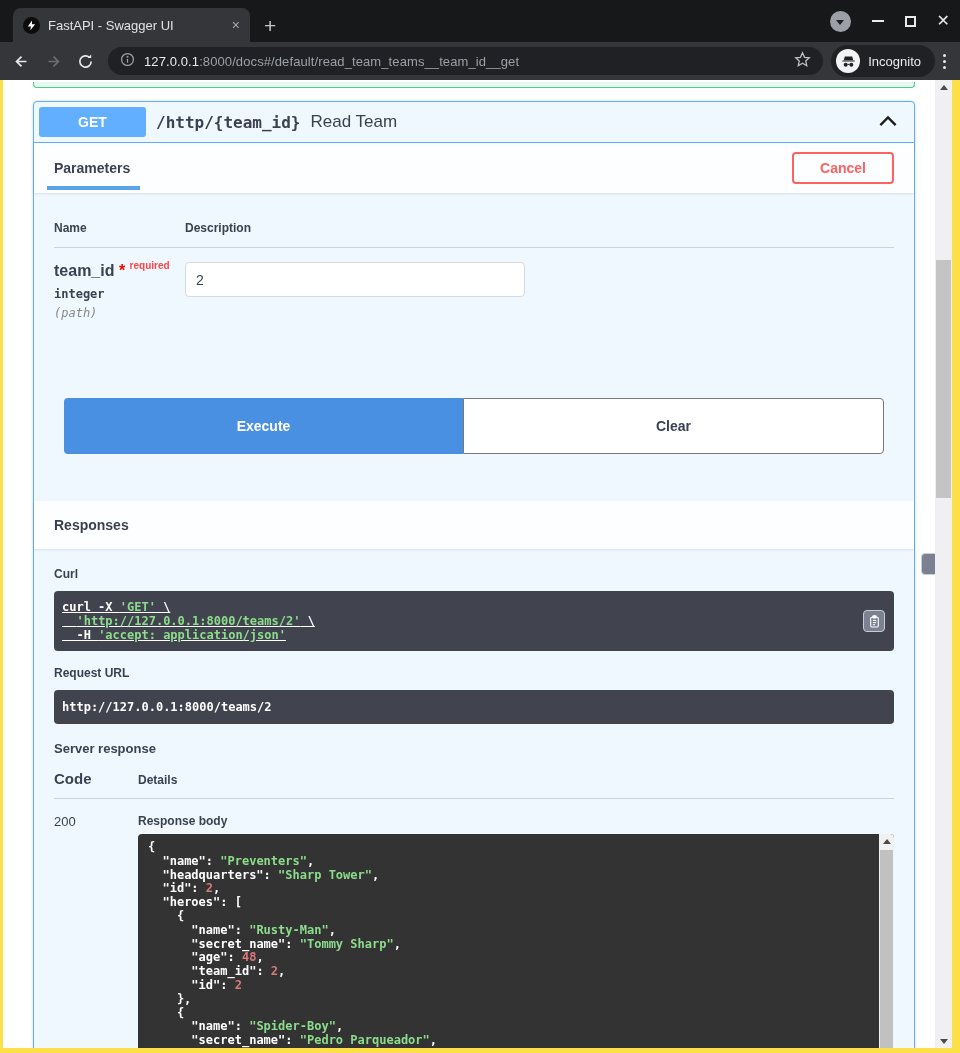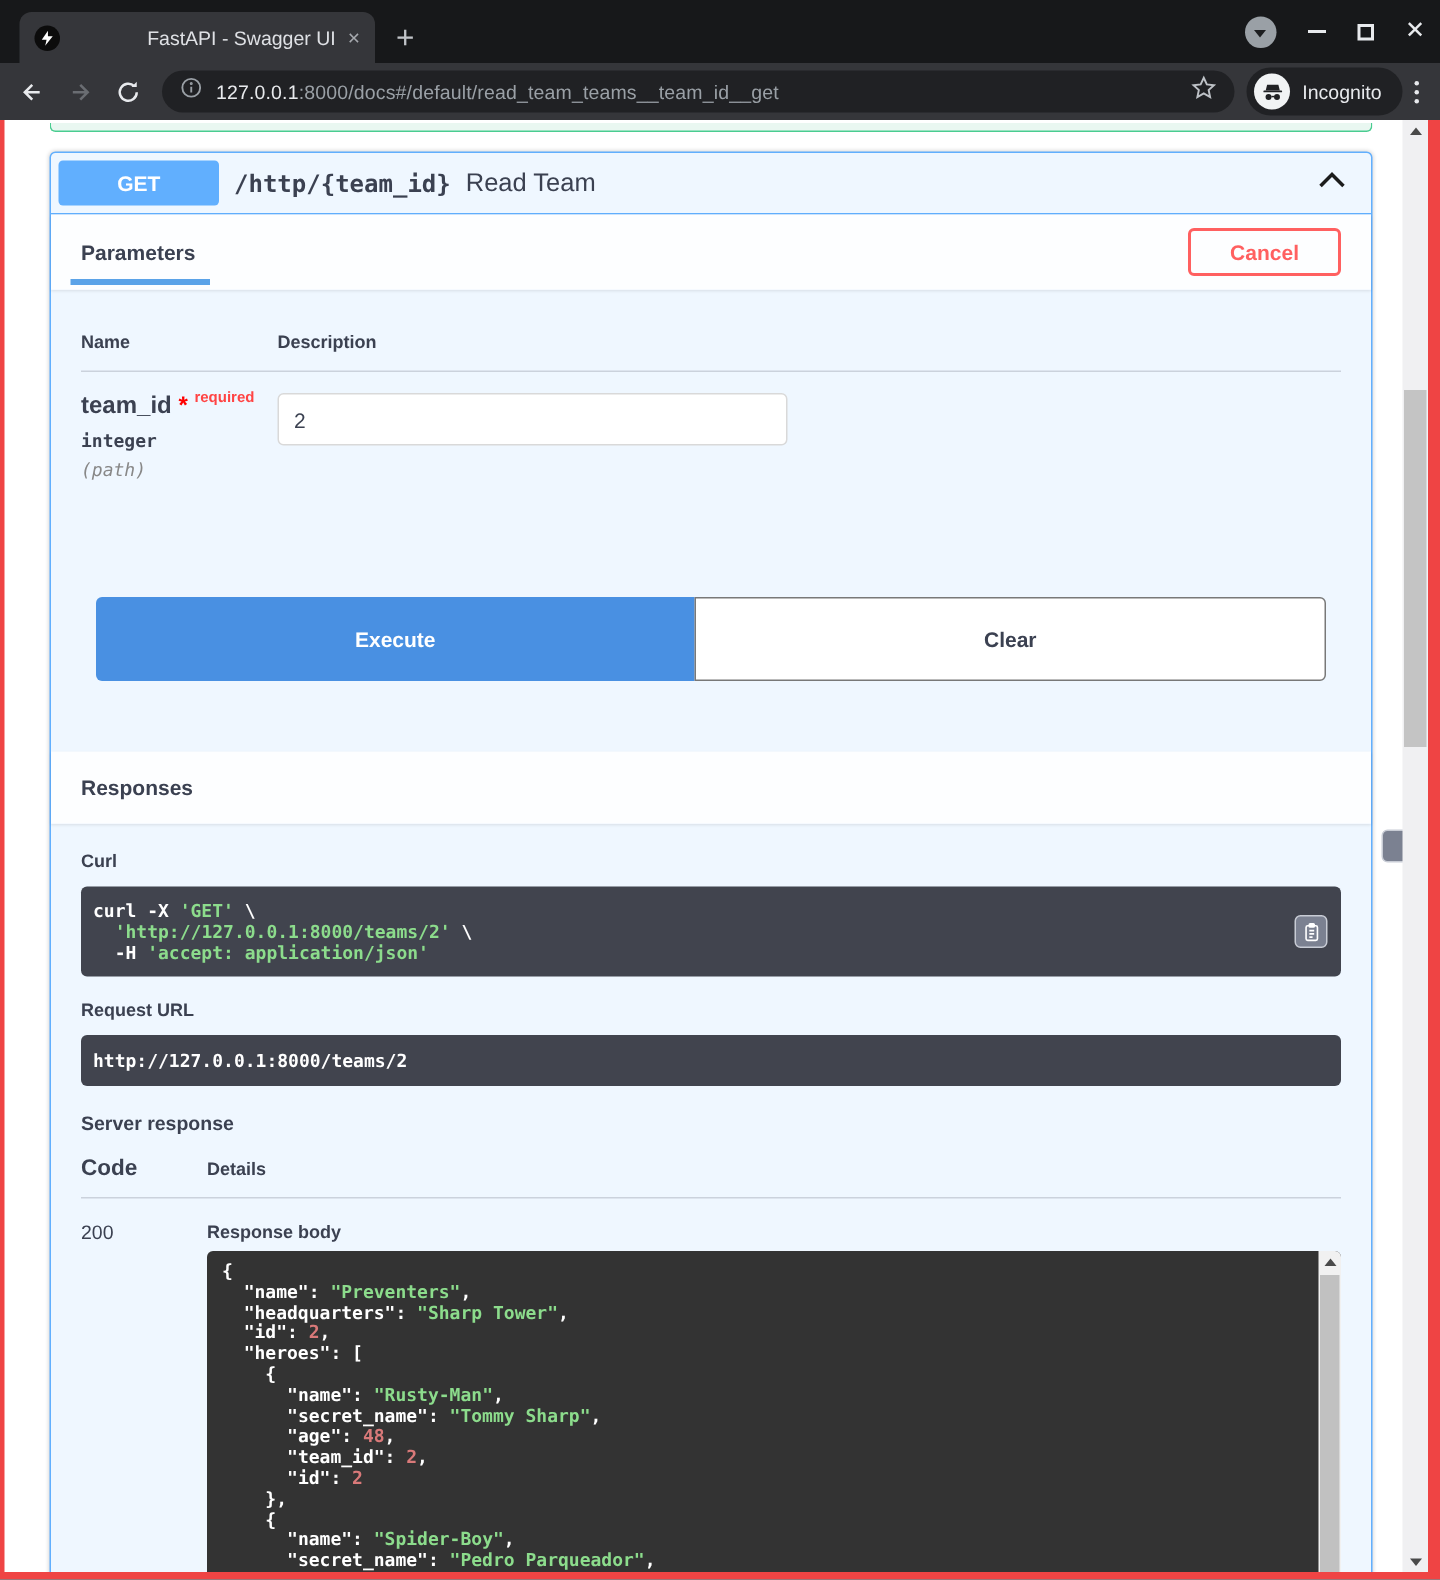--- a/index.html
+++ b/index.html
@@ -1,20 +1,20 @@
 <!DOCTYPE html>
 <html><head>
 <meta charset="utf-8">
 <style>
   * { box-sizing: border-box; margin: 0; padding: 0; }
   html, body { width: 960px; height: 1053px; overflow: hidden; }
   body { font-family: "Liberation Sans", sans-serif; background: #17181a; }
 
   
-  .tabstrip { height: 42px; background: #17181a; display: flex; align-items: flex-end; position: relative; text-align: right; }
+  .tabstrip { height: 42px; background: #17181a; display: flex; align-items: flex-end; position: relative; }
   .tab { margin-left: 13px; width: 237px; height: 34px; background: #35363a; border-radius: 8px 8px 0 0;
          display: flex; align-items: center; padding: 0 10px; gap: 8px; }
   .tab-title { color: #dfe1e5; font-size: 13px; flex: 1; white-space: nowrap; overflow: hidden; }
   .tab-close { color: #a6a9ae; font-size: 14px; line-height: 1; cursor: default; }
   .favicon { width: 17px; height: 17px; border-radius: 50%; background: #0c0c0c; display: flex; align-items: center; justify-content: center; flex: none; }
   .newtab-btn { color: #c0c3c8; font-size: 21px; font-weight: 400; margin: 0 0 6px 14px; line-height: 1; }
   .win-controls { position: absolute; right: 10px; top: 0; height: 42px; display: flex; align-items: center; gap: 21px; }
   .tabsearch { width: 21px; height: 21px; border-radius: 50%; background: #9aa0a6; display: flex; align-items: center; justify-content: center; }
   .tabsearch .tri { width: 0; height: 0; border-left: 4px solid transparent; border-right: 4px solid transparent; border-top: 5px solid #1d1e20; margin-top: 2px; }
   .win-min { width: 12px; height: 2px; background: #e8eaed; }
@@ -27,21 +27,21 @@
              display: flex; align-items: center; padding: 0 12px; gap: 9px; min-width: 0; }
   .url { font-size: 13px; color: #9aa0a6; white-space: nowrap; overflow: hidden; flex: 1; letter-spacing: .1px; }
   .url .host { color: #e8eaed; }
   .incog-chip { height: 32px; background: #202124; border-radius: 16px; display: flex; align-items: center; gap: 8px; padding: 0 14px 0 5px; flex: none; }
   .incog-circle { width: 24px; height: 24px; border-radius: 50%; background: #f1f3f4; display: flex; align-items: center; justify-content: center; }
   .incog-label { color: #e8eaed; font-size: 13px; }
   .menu-dots { display: flex; flex-direction: column; gap: 3px; margin: 0 8px 0 6px; }
   .menu-dots i { width: 3px; height: 3px; border-radius: 50%; background: #e8eaed; display: block; }
 
   
-  .content { position: relative; height: 973px; background: #ef4444; }
+  .content { position: relative; height: 973px; background: #fde047; }
   .viewport { position: absolute; left: 3px; right: 8px; top: 0; bottom: 5px; background: #ffffff; display: flex; overflow: hidden; }
   .page { flex: 1; overflow: hidden; padding-top: 2px; }
 
   
   .scrollbar { width: 17px; background: #f0f0f2; position: relative; flex: none; }
   .sb-arrow { position: absolute; left: 0; right: 0; height: 14px; display: flex; align-items: center; justify-content: center; }
   .sb-arrow.up { top: 0; } .sb-arrow.down { bottom: 0; }
   .tri-up { width: 0; height: 0; border-left: 4px solid transparent; border-right: 4px solid transparent; border-bottom: 5px solid #4a4a4a; }
   .tri-down { width: 0; height: 0; border-left: 4px solid transparent; border-right: 4px solid transparent; border-top: 5px solid #4a4a4a; }
   .sb-thumb { position: absolute; left: 1px; right: 1px; background: #c4c4c4; }
@@ -84,21 +84,21 @@
   .clear-btn { flex: 1; background: #fff; color: #3b4151; border: 1px solid #787878; font-family: inherit; font-weight: bold;
                font-size: 14px; padding: 8px 10px; border-radius: 0 4px 4px 0; cursor: pointer; }
 
   .section-gap { height: 27px; }
   .responses-header { min-height: 48px; }
   .responses-inner { padding: 18px 20px 20px 20px; }
   .block-label { font-size: 12px; font-weight: bold; color: #3b4151; }
 
   pre.code { background: #41444e; border-radius: 4px; font-family: "DejaVu Sans Mono", monospace; font-size: 12px;
              font-weight: bold; color: #fff; line-height: 14px; }
-  .curl-block { margin-top: 10px; padding: 9px 44px 9px 8px; position: relative; white-space: pre; }
+  .curl-block { margin-top: 10px; padding: 9px 44px 9px 8px; position: relative; white-space: pre; text-decoration: underline; }
   .copy-btn { position: absolute; right: 9px; top: 50%; transform: translateY(-50%); width: 22px; height: 22px;
               background: #7b8191; border: 1px solid #c8ccd5; border-radius: 4px; display: flex; align-items: center; justify-content: center; cursor: pointer; }
   .requrl-label { margin-top: 15px; }
   .requrl-block { margin-top: 10px; padding: 10px 8px; white-space: pre; }
   .server-response-label { margin-top: 17px; font-size: 13px; font-weight: 600; color: #3b4151; }
   .code-thead { display: flex; align-items: baseline; margin-top: 14px; padding-bottom: 11px; border-bottom: 1px solid rgba(59,65,81,.2); }
   .col-code { width: 84px; flex: none; }
   .code-h { font-size: 15px; font-weight: 600; color: #3b4151; }
   .details-h { font-size: 12px; font-weight: bold; color: #3b4151; }
   .response-row { display: flex; margin-top: 15px; }

